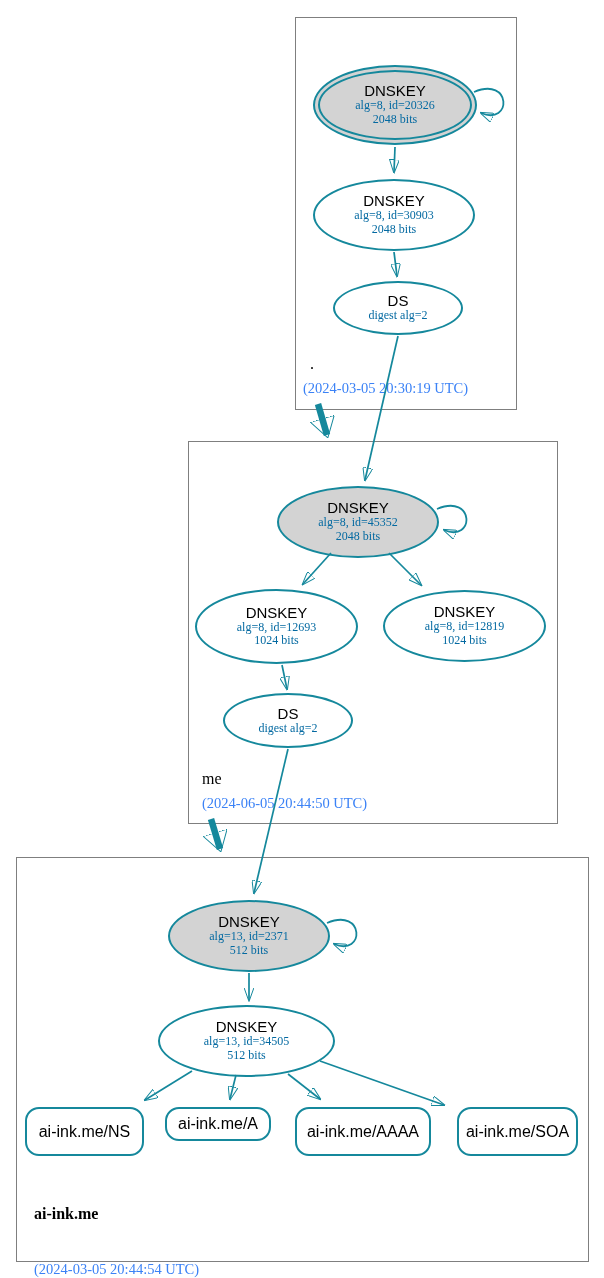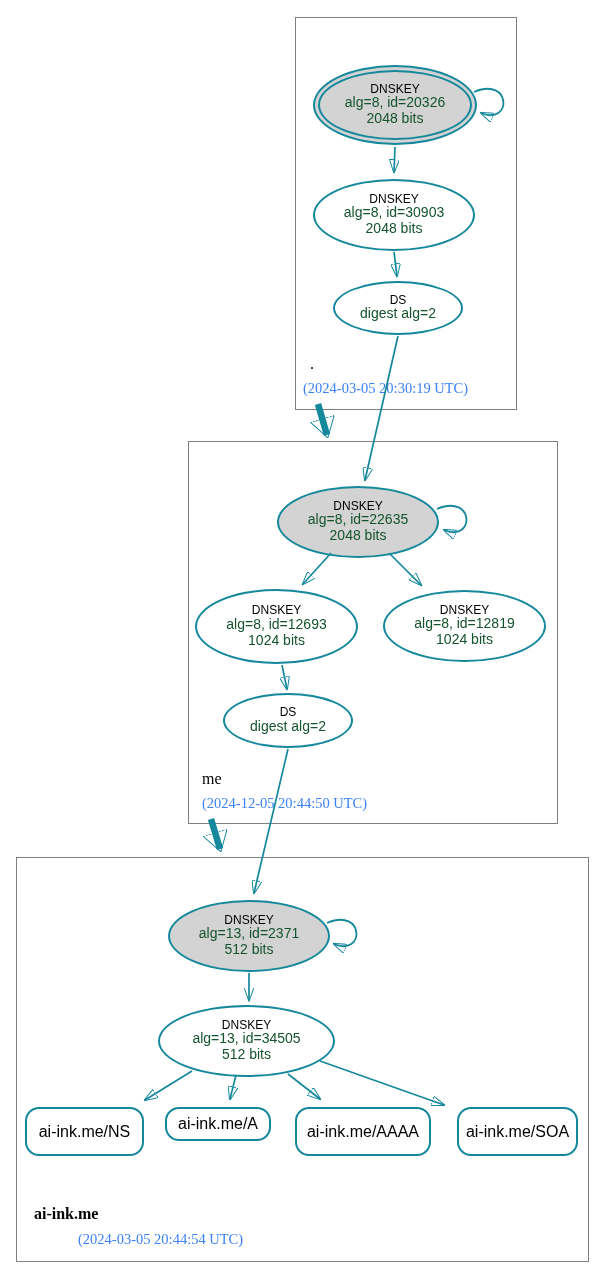--- a/index.html
+++ b/index.html
@@ -14,25 +14,25 @@
     position:absolute;display:flex;flex-direction:column;align-items:center;
     justify-content:center;text-align:center;background:#ffffff;
     border:2px solid #15889c;border-radius:50%;box-sizing:border-box;
   }
   .node.ksk{background:#d3d3d3;}
   .node.double .inner-ring{
     position:absolute;left:3px;top:3px;right:3px;bottom:3px;
     border:2px solid #15889c;border-radius:50%;pointer-events:none;
   }
   .node-title{
-    font-family:"Liberation Sans",sans-serif;font-size:12px;color:#000;
+    font-family:"Liberation Sans",sans-serif;font-size:15px;color:#000;
     line-height:1.05;
   }
   .node-detail{
-    font-family:Liberation Sans, sans-serif;font-size:14px;color:#14532d;
+    font-family:Liberation Serif, serif;font-size:12px;color:#0369a1;
     line-height:1.14;
   }
   .rrset{
     position:absolute;display:flex;align-items:center;justify-content:center;
     border:2px solid #15889c;border-radius:14px;background:#ffffff;
     box-sizing:border-box;
   }
   .rrset-label{
     font-family:"Liberation Sans",sans-serif;font-size:16px;color:#000;
   }
@@ -78,21 +78,21 @@
   <div class="node" style="left:333px;top:281px;width:130px;height:54px;">
     <div class="node-title">DS</div>
     <div class="node-detail">digest alg=2</div>
   </div>
 
   <div class="zone-name" style="left:310px;top:356px;">.</div>
   <div class="zone-ts" style="left:303px;top:381px;">(2024-03-05 20:30:19 UTC)</div>
 
   <div class="node ksk" style="left:277px;top:486px;width:162px;height:72px;">
     <div class="node-title">DNSKEY</div>
-    <div class="node-detail">alg=8, id=22635</div>
+    <div class="node-detail">alg=8, id=45352</div>
     <div class="node-detail">2048 bits</div>
   </div>
 
   <div class="node" style="left:195px;top:589px;width:163px;height:75px;">
     <div class="node-title">DNSKEY</div>
     <div class="node-detail">alg=8, id=12693</div>
     <div class="node-detail">1024 bits</div>
   </div>
 
   <div class="node" style="left:383px;top:590px;width:163px;height:72px;">
@@ -100,21 +100,21 @@
     <div class="node-detail">alg=8, id=12819</div>
     <div class="node-detail">1024 bits</div>
   </div>
 
   <div class="node" style="left:223px;top:693px;width:130px;height:55px;">
     <div class="node-title">DS</div>
     <div class="node-detail">digest alg=2</div>
   </div>
 
   <div class="zone-name" style="left:202px;top:771px;">me</div>
-  <div class="zone-ts" style="left:202px;top:796px;">(2024-12-05 20:44:50 UTC)</div>
+  <div class="zone-ts" style="left:202px;top:796px;">(2024-06-05 20:44:50 UTC)</div>
 
   <div class="node ksk" style="left:168px;top:900px;width:162px;height:72px;">
     <div class="node-title">DNSKEY</div>
     <div class="node-detail">alg=13, id=2371</div>
     <div class="node-detail">512 bits</div>
   </div>
 
   <div class="node" style="left:158px;top:1005px;width:177px;height:72px;">
     <div class="node-title">DNSKEY</div>
     <div class="node-detail">alg=13, id=34505</div>
@@ -128,21 +128,21 @@
     <span class="rrset-label">ai-ink.me/A</span>
   </div>
   <div class="rrset" style="left:457px;top:1107px;width:121px;height:49px;">
     <span class="rrset-label">ai-ink.me/SOA</span>
   </div>
   <div class="rrset" style="left:295px;top:1107px;width:136px;height:49px;">
     <span class="rrset-label">ai-ink.me/AAAA</span>
   </div>
 
   <div class="zone-name" style="left:34px;top:1206px;font-weight:bold;">ai-ink.me</div>
-  <div class="zone-ts" style="left:34px;top:1232px;margin-left:44px;">(2024-03-05 20:44:54 UTC)</div>
+  <div class="zone-ts" style="left:34px;top:1262px;">(2024-03-05 20:44:54 UTC)</div>
 
   <svg id="edges" viewBox="0 0 604 1278" xmlns="http://www.w3.org/2000/svg">
     <defs>
       <marker id="arr" markerUnits="userSpaceOnUse" viewBox="0 0 14 10" markerWidth="14" markerHeight="10" refX="12.5" refY="5" orient="auto">
         <path d="M0,0 L14,5 L0,10 Z" fill="#15889c" stroke="none"></path>
       </marker>
       <marker id="bigarr" markerUnits="userSpaceOnUse" viewBox="0 0 20 25" markerWidth="20" markerHeight="25" refX="17" refY="12.5" orient="auto">
         <path d="M0,0 L20,12.5 L0,25 Z" fill="#15889c" stroke="none"></path>
       </marker>
     </defs>

